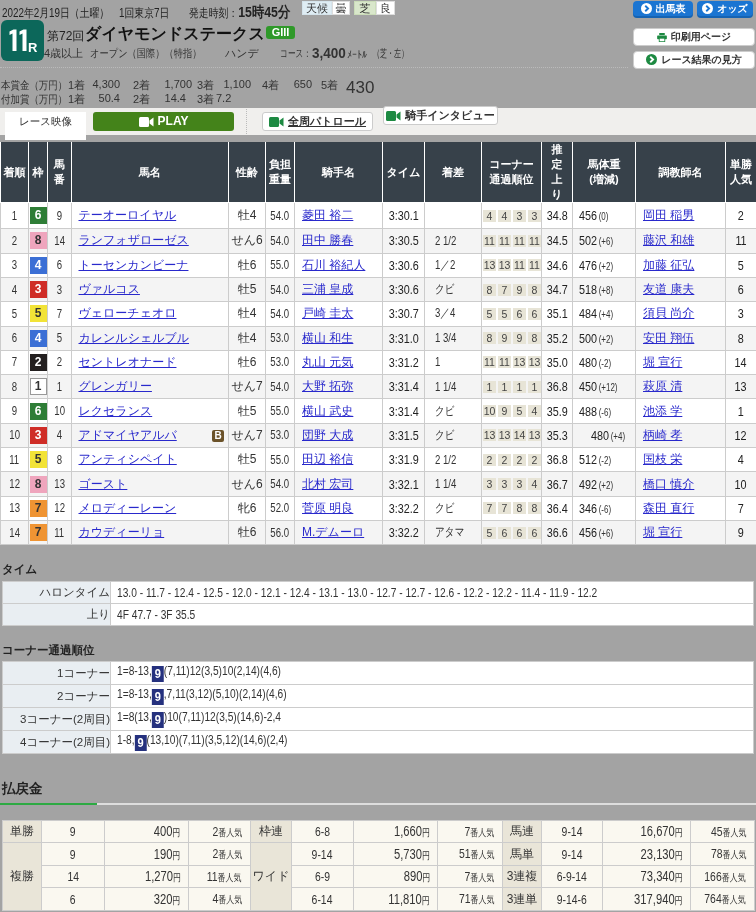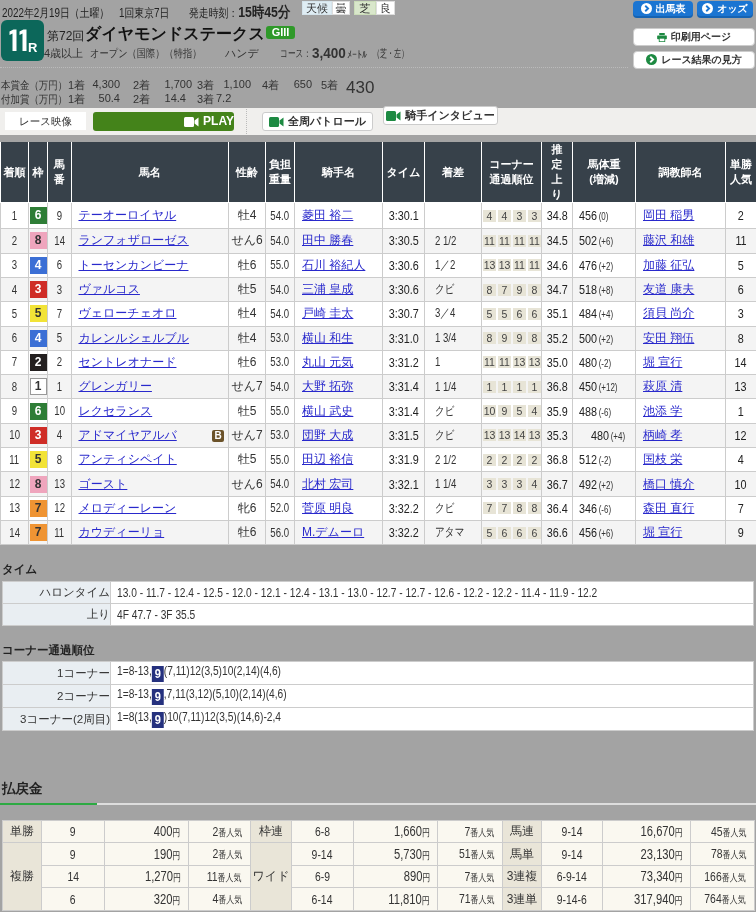--- a/index.html
+++ b/index.html
@@ -25,25 +25,25 @@
 #btn-view { left:633px; top:51px; width:122px; height:18px; line-height:16px; }
 
 #rbox { left:1px; top:20px; width:43px; height:41px; background:#0c675a; border-radius:6px; color:#fff; }
 #tl-kai { left:47px; top:28px; font-size:12px; color:#222; }
 #tl-name { left:85px; top:24px; font-size:16px; font-weight:bold; color:#111; white-space:nowrap; }
 #gbadge { left:266px; top:26px; width:29px; height:13px; background:#2f9929; color:#fff; font-weight:bold; font-size:11px; border-radius:3px; line-height:13px; text-align:center; }
 .seg { position:absolute; white-space:nowrap; }
 #dotline { left:0; top:67px; width:628px; border-top:1px dotted #bbb; }
 
 #band { left:0; top:108px; width:756px; height:27px; background:#f0efed; }
-#lbl-eizo { left:5px; top:112px; width:81px; height:18px; background:#fff; font-size:10.5px; text-align:center; line-height:18px; color:#333; }
-#btn-play { left:93px; top:112px; width:141px; height:19px; background:#44831a; border-radius:3px; color:#fff; font-weight:bold; font-size:12px; text-align:right; line-height:19px; }
+#lbl-eizo { left:5px; top:112px; width:81px; height:28px; background:#fff; font-size:10.5px; text-align:center; line-height:18px; color:#333; }
+#btn-play { left:93px; top:112px; width:141px; height:19px; background:#44831a; border-radius:3px; color:#fff; font-weight:bold; font-size:12px; text-align:center; line-height:19px; }
 #vdots { left:246px; top:109px; height:25px; border-left:1px dotted #bbb; }
 .bandbtn { background:#fff; border:1px solid #ccc; border-radius:3px; font-size:11px; font-weight:bold; color:#333; text-align:center; white-space:nowrap; overflow:hidden; }
-#btn-patrol { left:262px; top:112px; width:111px; height:19px; line-height:17px; }
+#btn-patrol { left:262px; top:112px; width:111px; height:19px; line-height:17px;text-decoration:underline; }
 #btn-jockey { left:383px; top:106px; width:115px; height:19px; line-height:17px; }
 
 #maintable { left:0; top:142px; width:756px; border-collapse:collapse; table-layout:fixed; }
 #maintable th { background:#37414a; color:#fff; font-size:11px; font-weight:bold; border:1px solid #fff; border-top:none; text-align:center; vertical-align:middle; padding:0; }
 #maintable td { border:1px solid #ccc; font-size:12px; text-align:center; vertical-align:middle; padding:0; background:#fff; overflow:hidden; white-space:nowrap; }
 #maintable tr.datarow { height:24.34px; }
 #maintable tr:nth-child(2) { height:26.2px; }
 #maintable tr.even td { background:#f4f4f4; }
 #maintable td.hname { text-align:left; padding-left:7px; position:relative; }
 #maintable td.lcell { text-align:left; padding-left:10px; }
@@ -464,20 +464,24 @@
           <td><span class="sc85">1=8-13,<span class="nv">9</span>(7,11)12(3,5)10(2,14)(4,6)</span></td>
         </tr>
     <tr>
           <td class="lab">2コーナー</td>
           <td><span class="sc85">1=8-13,<span class="nv">9</span>,7,11(3,12)(5,10)(2,14)(4,6)</span></td>
         </tr>
     <tr>
           <td class="lab">3コーナー(2周目)</td>
           <td><span class="sc85">1=8(13,<span class="nv">9</span>)10(7,11)12(3,5)(14,6)-2,4</span></td>
         </tr>
+    <tr>
+          <td class="lab">4コーナー(2周目)</td>
+          <td><span class="sc85">1-8,<span class="nv">9</span>(13,10)(7,11)(3,5,12)(14,6)(2,4)</span></td>
+        </tr>
   </tbody>
     </table>
 
   <div class="abs shead" id="h-pay">払戻金</div>
   <div class="abs" id="payline-g"></div>
   <div class="abs" id="payline"></div>
   <table class="abs" id="paytable">
     <colgroup>
       <col style="width:39px">
         <col style="width:62.6px">

